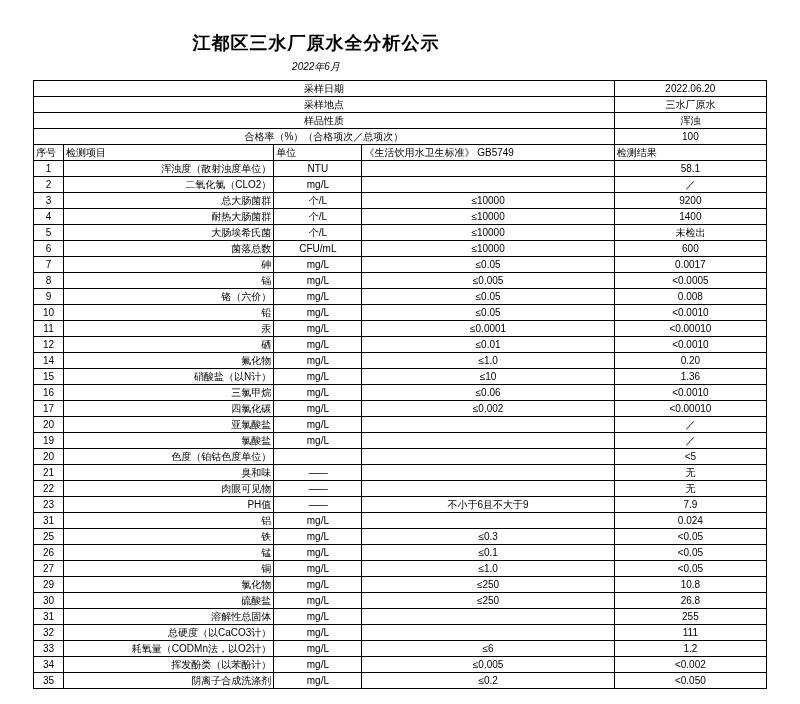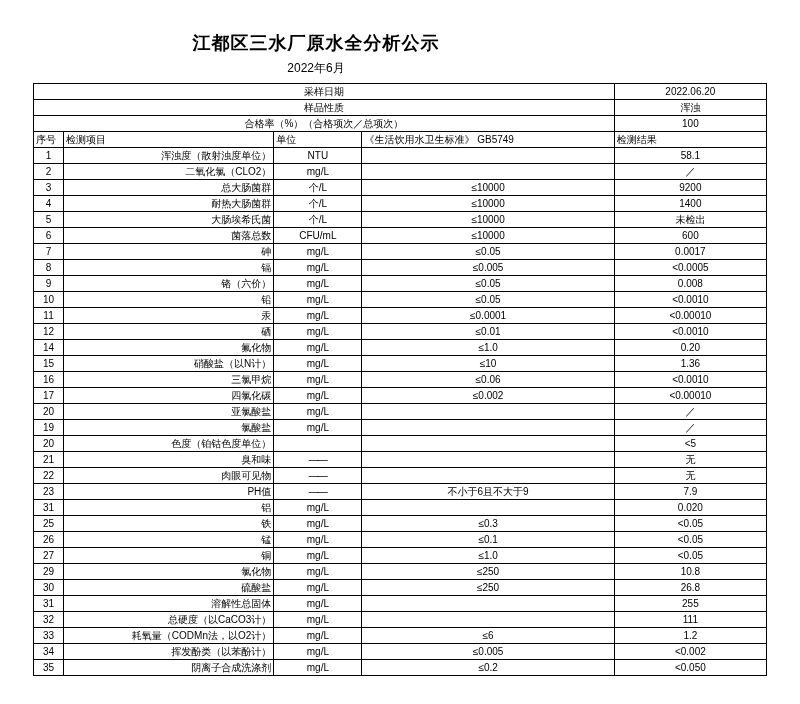--- a/index.html
+++ b/index.html
@@ -25,23 +25,24 @@
   .doc-title {
     text-align: center;
     font-size: 18px;
     font-weight: bold;
     letter-spacing: 1px;
     padding-top: 12px;
     line-height: 1.4;
   }
   .doc-subtitle {
     text-align: center;
-    font-size: 12px;
+    font-size: 10px;
     padding-top: 4px;
     padding-bottom: 6px;
+    font-style: italic;
   }
   table.main {
     width: 734px;
     border-collapse: collapse;
     table-layout: fixed;
   }
   table.main td {
     border: 1px solid #000000;
     font-size: 10px;
     line-height: 1.15;
@@ -90,20 +91,24 @@
       <col class="w-unit">
       <col class="w-std">
       <col class="w-res">
     </colgroup>
     <tbody>
       <tr>
         <td class="hdr-label" colspan="4">采样日期</td>
         <td class="hdr-value">2022.06.20</td>
       </tr>
       <tr>
+        <td class="hdr-label" colspan="4">采样地点</td>
+        <td class="hdr-value">三水厂原水</td>
+      </tr>
+      <tr>
         <td class="hdr-label" colspan="4">样品性质</td>
         <td class="hdr-value">浑浊</td>
       </tr>
       <tr>
         <td class="hdr-label" colspan="4">合格率（%）（合格项次／总项次）</td>
         <td class="hdr-value">100</td>
       </tr>
       <tr>
         <td class="col-hdr">序号</td>
         <td class="col-hdr">检测项目</td>
@@ -264,21 +269,21 @@
         <td class="c-left">PH值</td>
         <td class="c-center dash">——</td>
         <td class="c-center">不小于6且不大于9</td>
         <td class="c-center">7.9</td>
       </tr>
       <tr>
         <td class="c-center">31</td>
         <td class="c-left">铝</td>
         <td class="c-center">mg/L</td>
         <td class="c-center"></td>
-        <td class="c-center">0.020</td>
+        <td class="c-center">0.024</td>
       </tr>
       <tr>
         <td class="c-center">25</td>
         <td class="c-left">铁</td>
         <td class="c-center">mg/L</td>
         <td class="c-center">≤0.3</td>
         <td class="c-center">&lt;0.05</td>
       </tr>
       <tr>
         <td class="c-center">26</td>

